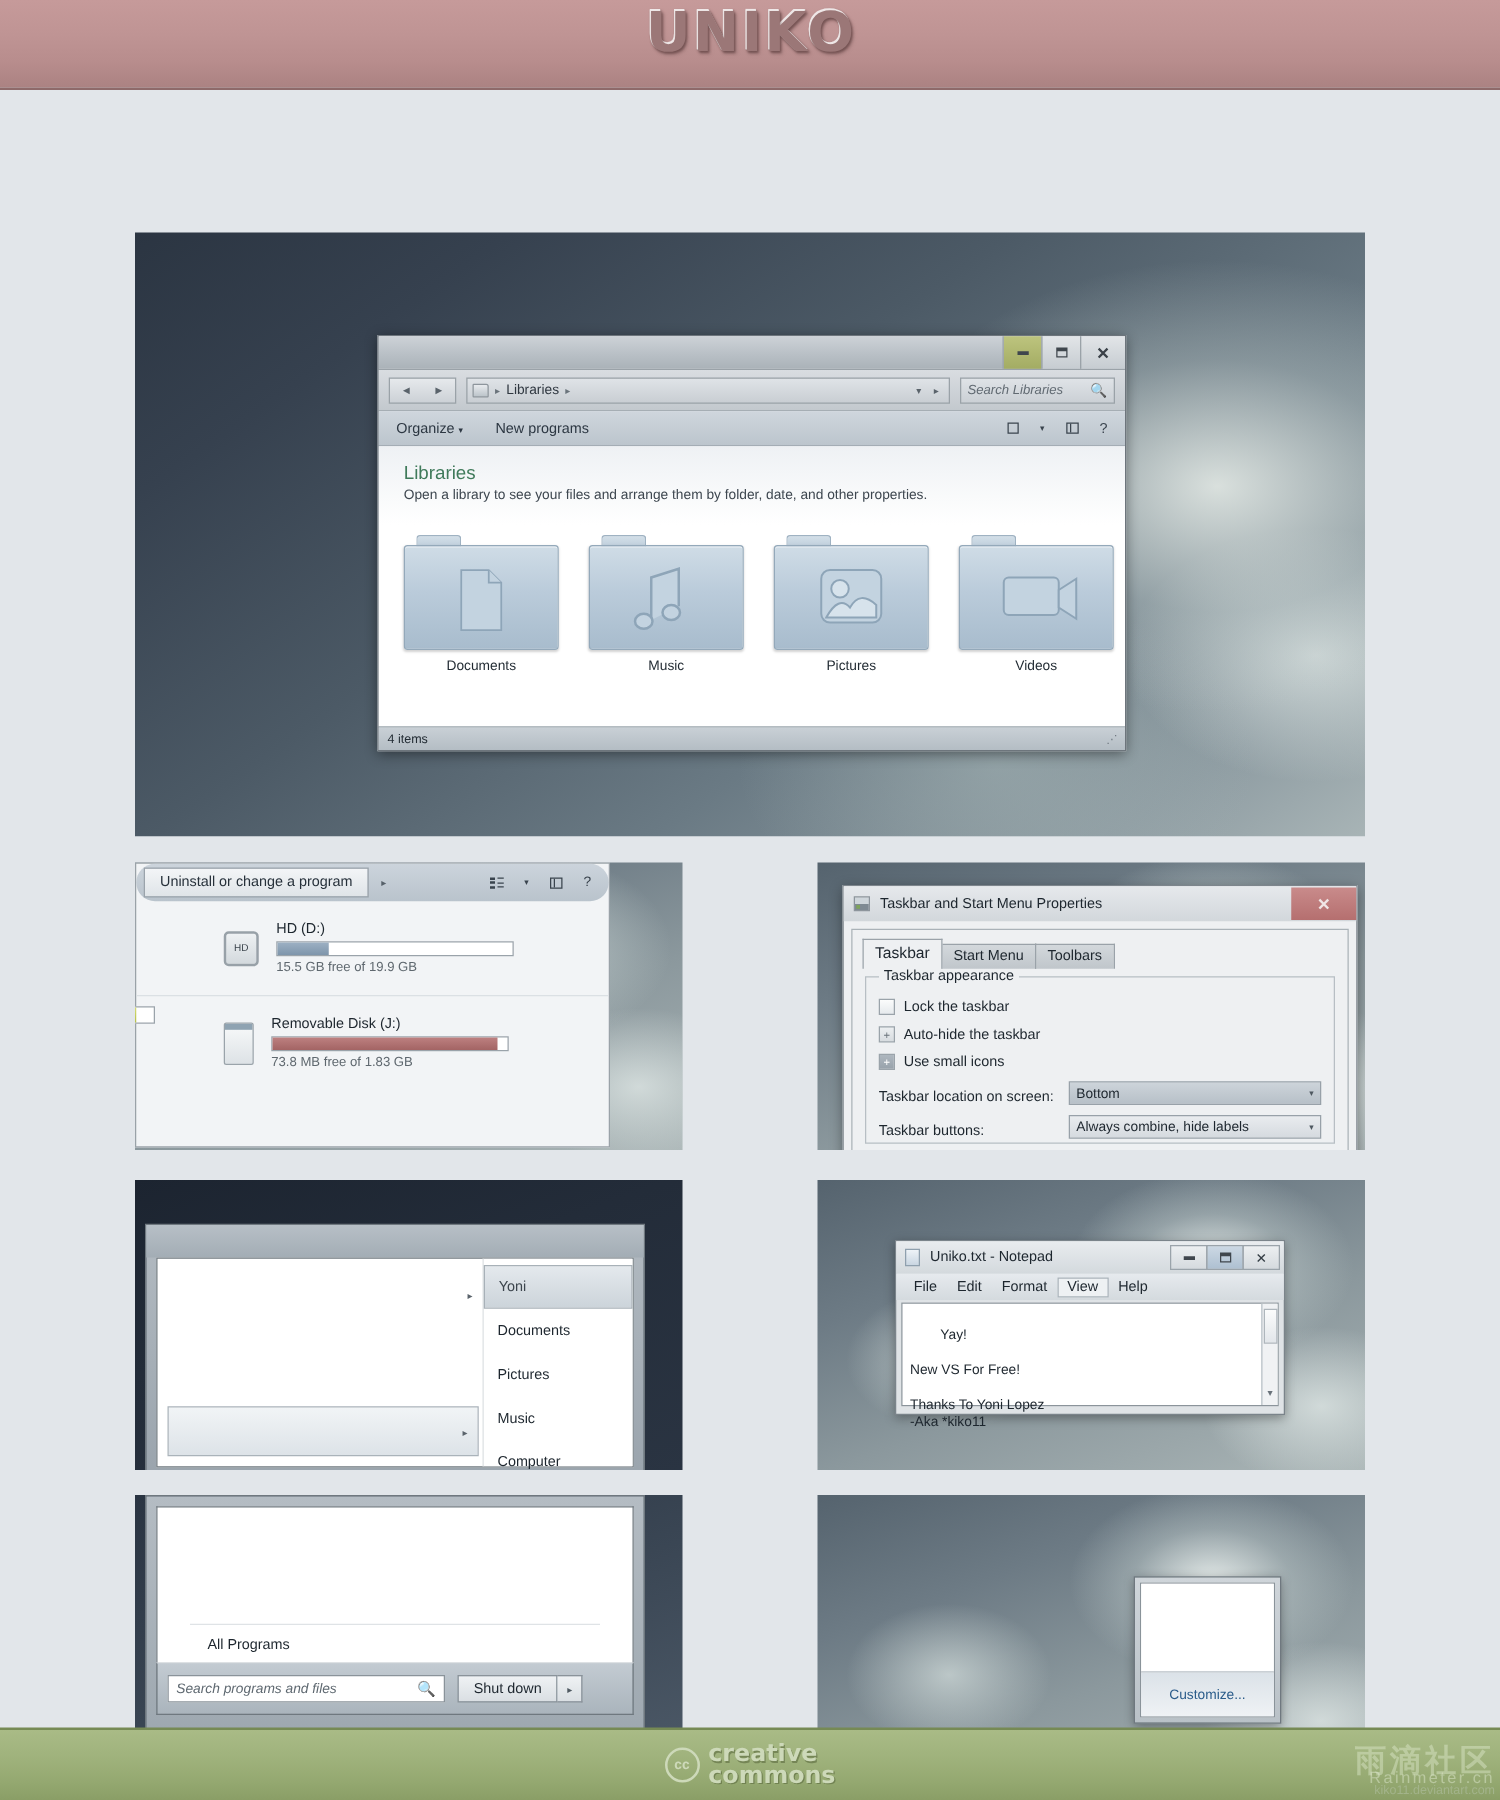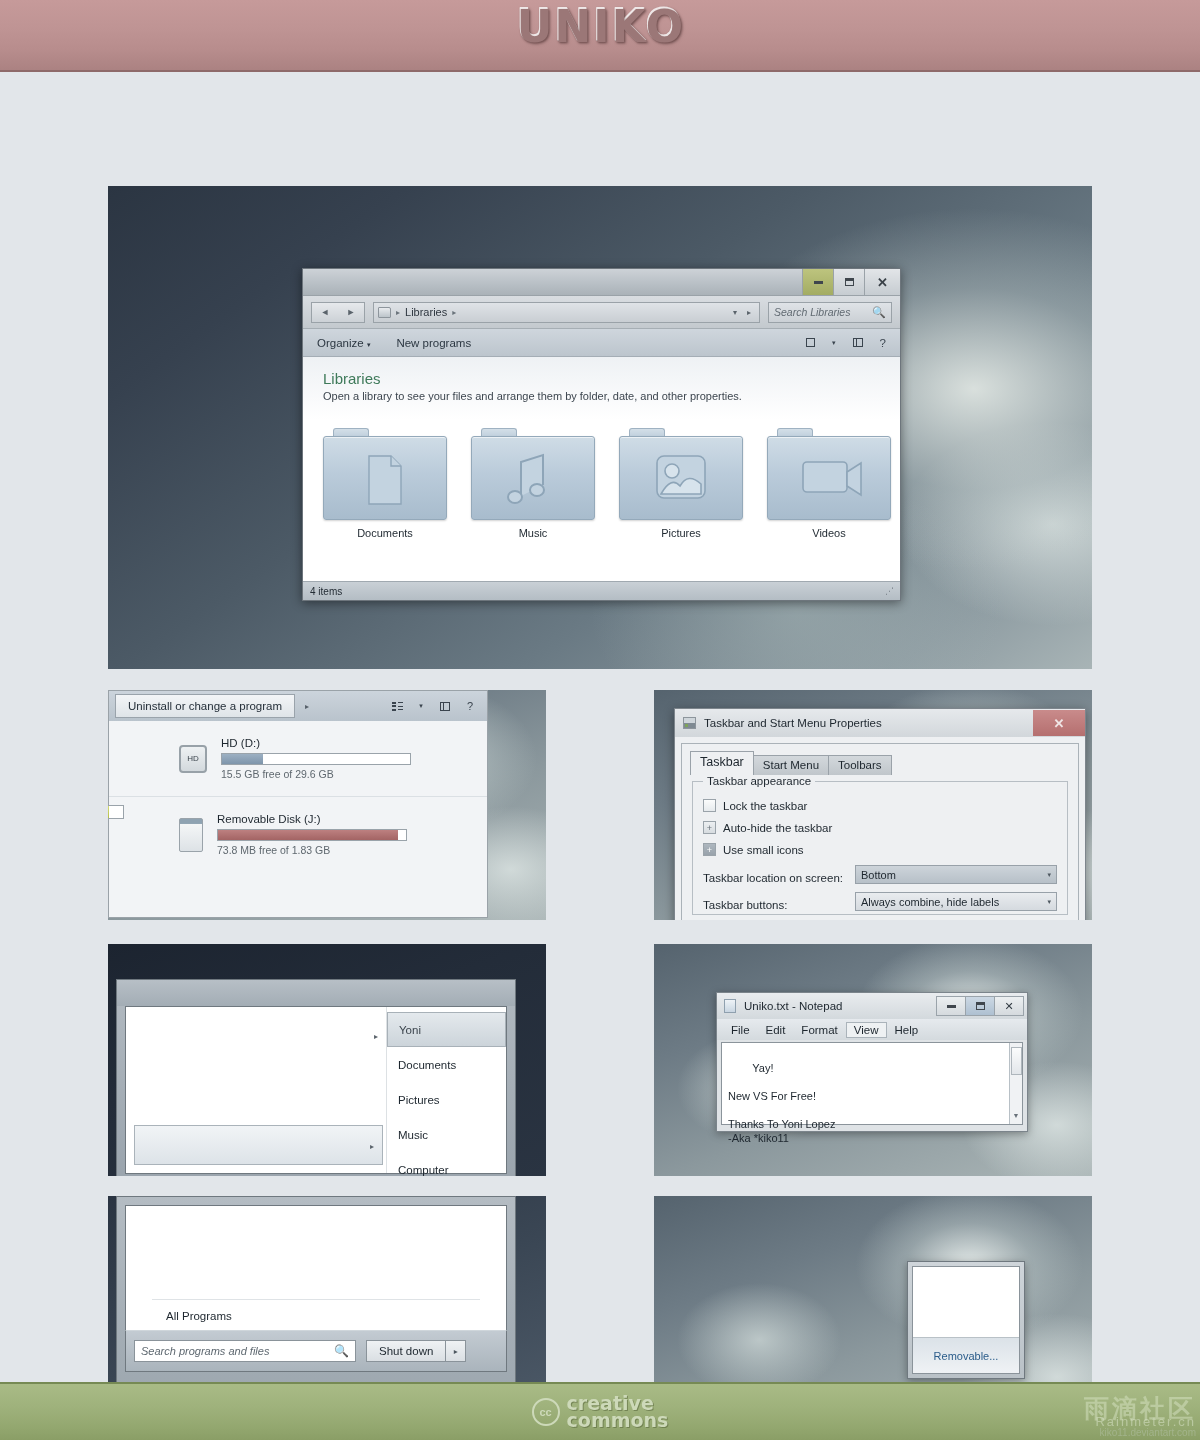--- a/index.html
+++ b/index.html
@@ -117,21 +117,21 @@
   .lib-label { font-size:11px; color:#1f2830; margin-top:7px; }
   .exp-status { height:19px; background:linear-gradient(180deg,#c9d0d6,#b4bdc4); border-top:1px solid #a0a9b0;
      font-size:10px; color:#232c34; display:flex; align-items:center; padding:0 7px; }
   .grip { margin-left:auto; font-size:9px; color:#6d767e; letter-spacing:-1px;}
 
   
   .tile { position:absolute; overflow:hidden; }
 
   
   .uninst-win { position:absolute; left:0; top:0; width:380px; height:228px; background:#f2f4f6; border:1px solid #9aa2a8; }
-  .uninst-tb { height:30px; background:linear-gradient(180deg,#ccd4dc,#b9c3cc); display:flex; align-items:center; padding:0 6px; gap:10px; }
+  .uninst-tb { height:30px; background:linear-gradient(180deg,#ccd4dc,#b9c3cc); display:flex; align-items:center; padding:0 6px; gap:10px;border-radius:15px; }
   .uninst-chip { height:24px; padding:0 12px; background:linear-gradient(180deg,#f3f5f7,#dfe4e8);
      border:1px solid #9aa3ab; display:flex; align-items:center; font-size:11.5px; color:#26303a; }
   .uninst-icons { margin-left:auto; display:flex; align-items:center; gap:17px; color:#3a444e; padding-right:8px; }
   .ic-list { width:10px; height:9px; position:relative; }
   .ic-list i { position:absolute; left:0; width:4px; height:2px; background:#3a444e; }
   .ic-list i:nth-child(1){top:0;} .ic-list i:nth-child(2){top:3.5px;} .ic-list i:nth-child(3){top:7px;}
   .ic-list u { position:absolute; left:5.5px; width:5px; height:1px; background:#3a444e; }
   .ic-list u:nth-of-type(1){top:.5px;} .ic-list u:nth-of-type(2){top:4px;} .ic-list u:nth-of-type(3){top:7.5px;}
 
   .drive-row { display:flex; align-items:center; gap:14px; padding:16px 0 16px 70px; border-bottom:1px solid #dbe0e4;}
@@ -420,21 +420,21 @@
 
         <div class="drive-row">
           <div class="drive-icon-hd">
               <span>HD</span>
             </div>
           <div>
             <div class="drive-name">HD (D:)</div>
             <div class="bar">
                 <i style="width:22%;background:linear-gradient(180deg,#9cb0c3,#7e95ab);"></i>
               </div>
-            <div class="drive-free">15.5 GB free of 29.6 GB</div>
+            <div class="drive-free">15.5 GB free of 19.9 GB</div>
           </div>
         </div>
 
         <div class="drive-row" style="border-bottom:none;">
           <div class="drive-icon-usb"></div>
           <div>
             <div class="drive-name">Removable Disk (J:)</div>
             <div class="bar">
                 <i style="width:96%;background:linear-gradient(180deg,#bd8080,#a36464);"></i>
               </div>
@@ -574,21 +574,21 @@
       <span class="tb-btn"></span>
       <span class="tb-btn thin"></span>
       <span class="tb-btn thin"></span>
     </div>
   </div>
 
   <div class="tile wall-shot" style="left:654px; top:1124px; width:438px; height:232px;">
     <div class="tray-pop">
       <div class="tray-pop-in">
         <div class="tray-blank"></div>
-        <div class="tray-cust">Removable...</div>
+        <div class="tray-cust">Customize...</div>
       </div>
     </div>
     <div class="tray-bar">
       <span style="font-size:13px;color:#2b3540;">+</span>
       <span class="cloud"></span>
       <span class="clk">9:49 AM</span>
       <span class="tray-endbtn"></span>
     </div>
   </div>
 

